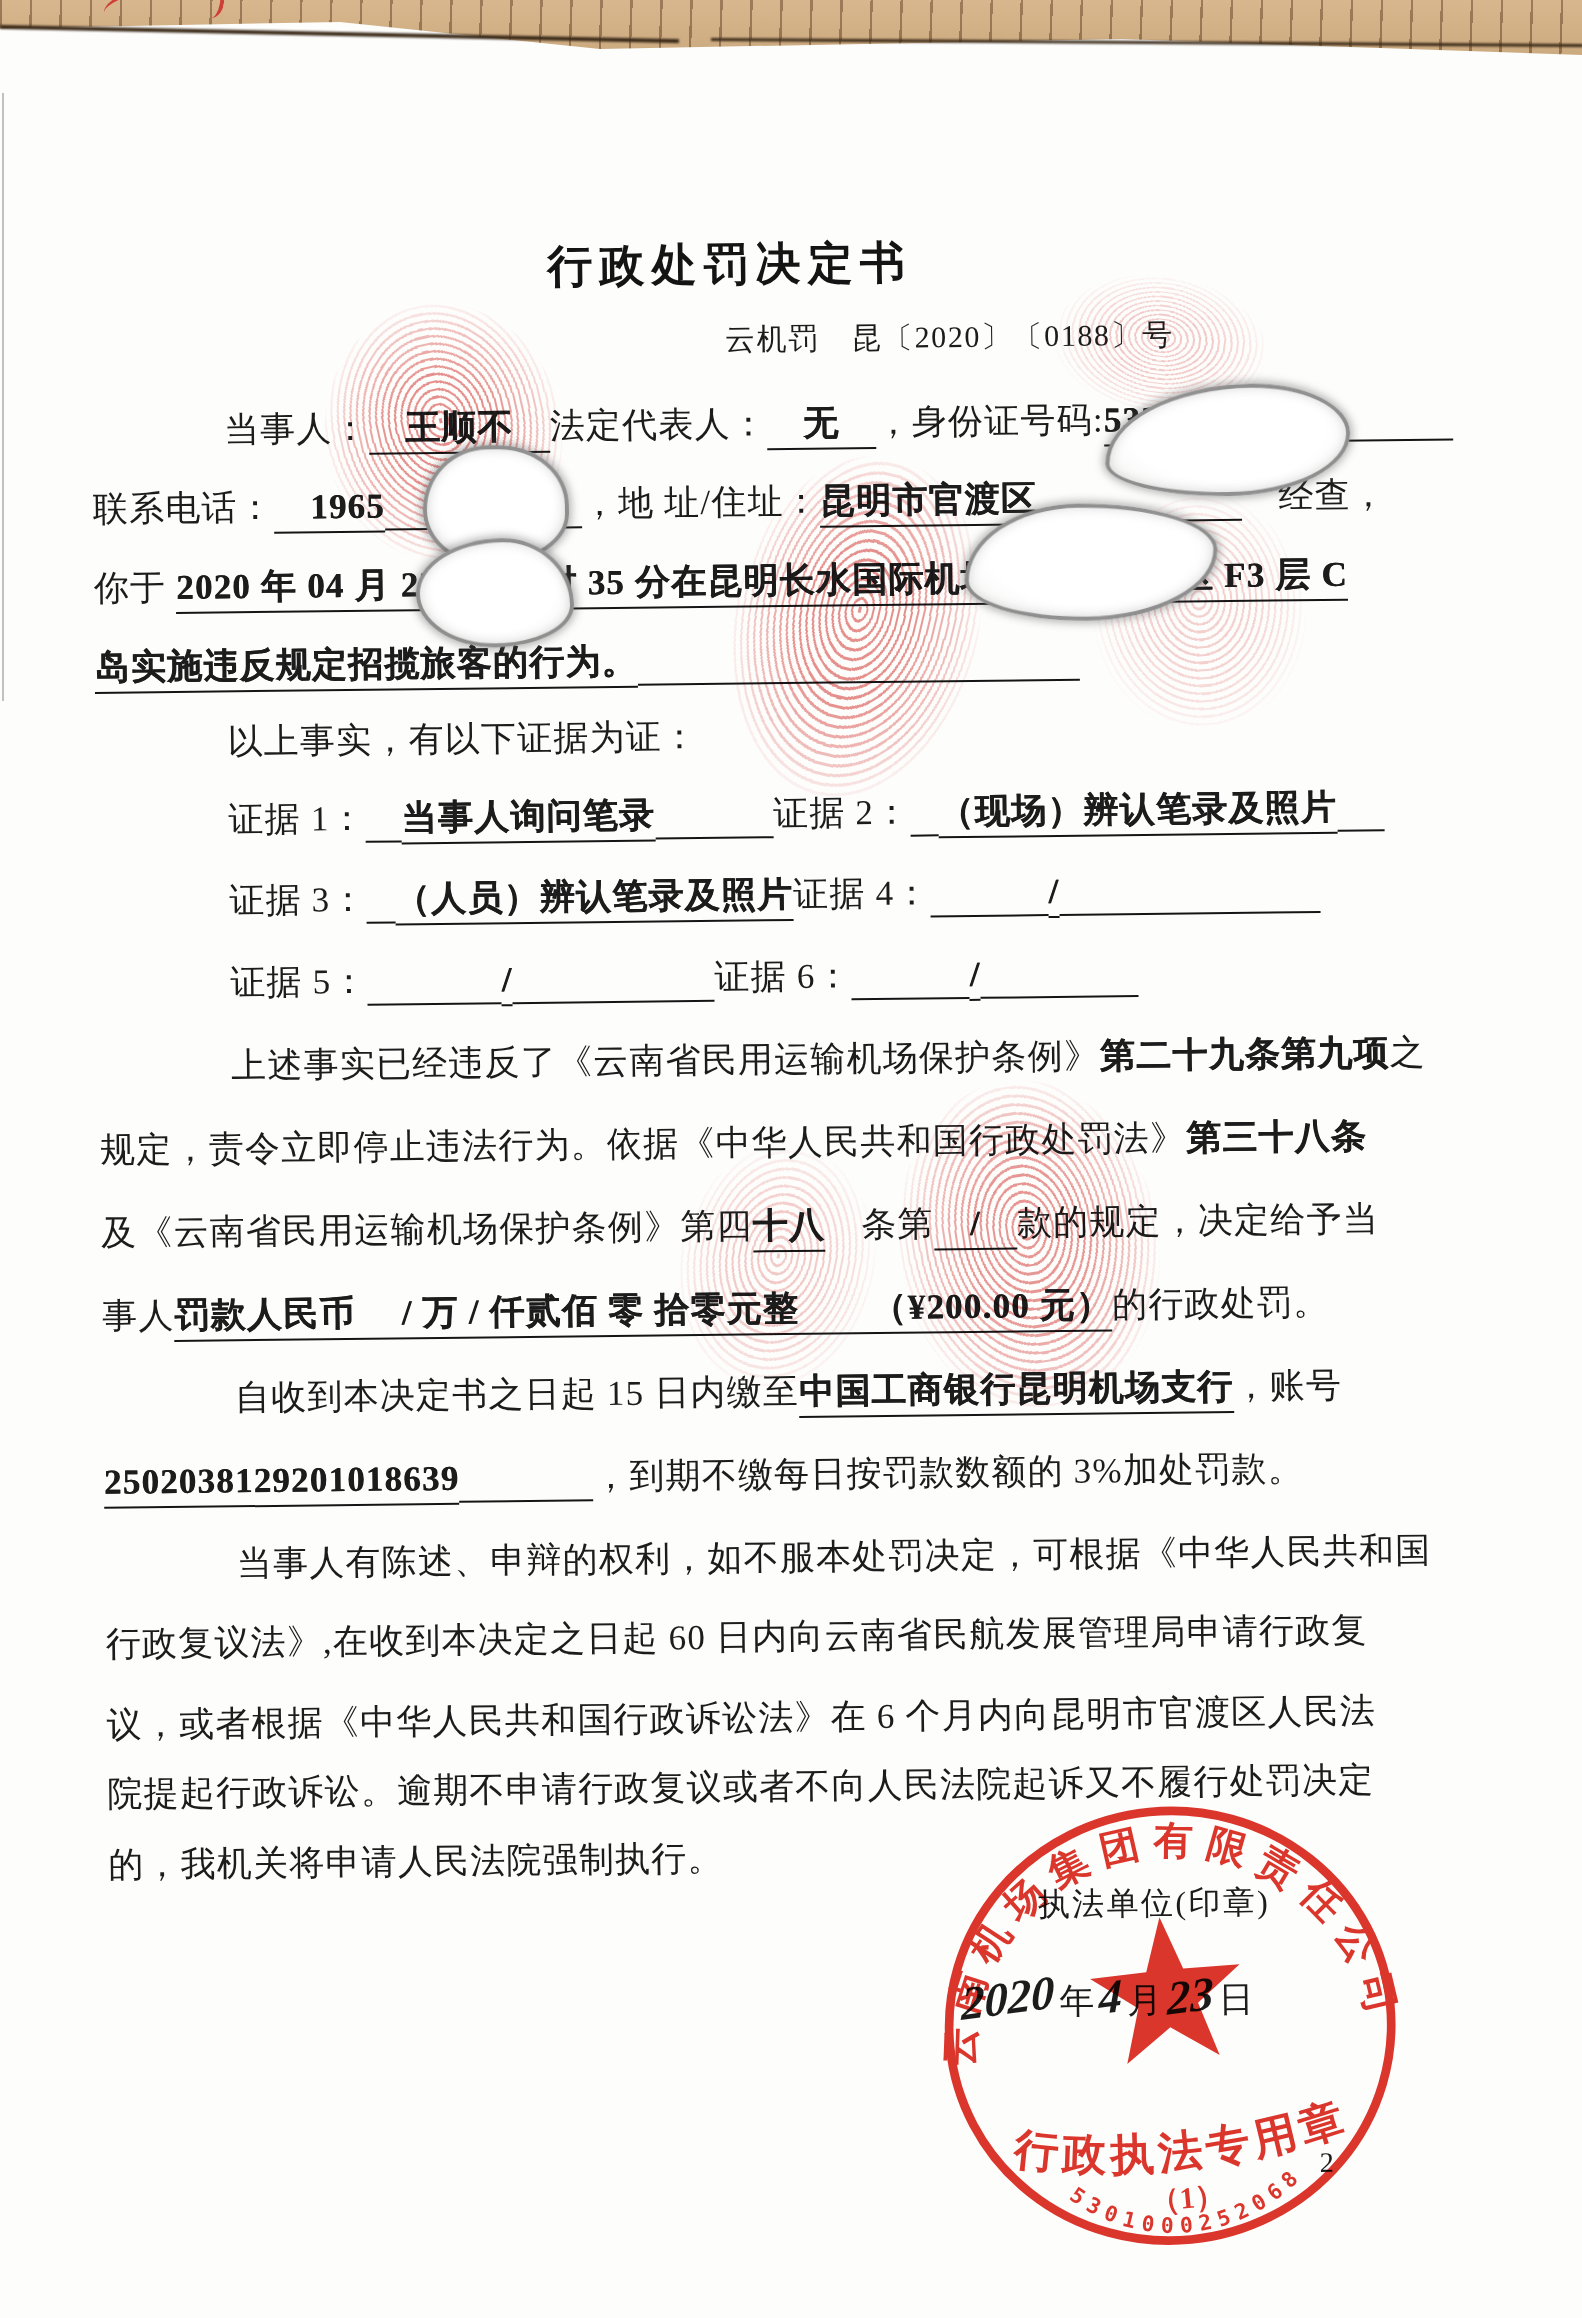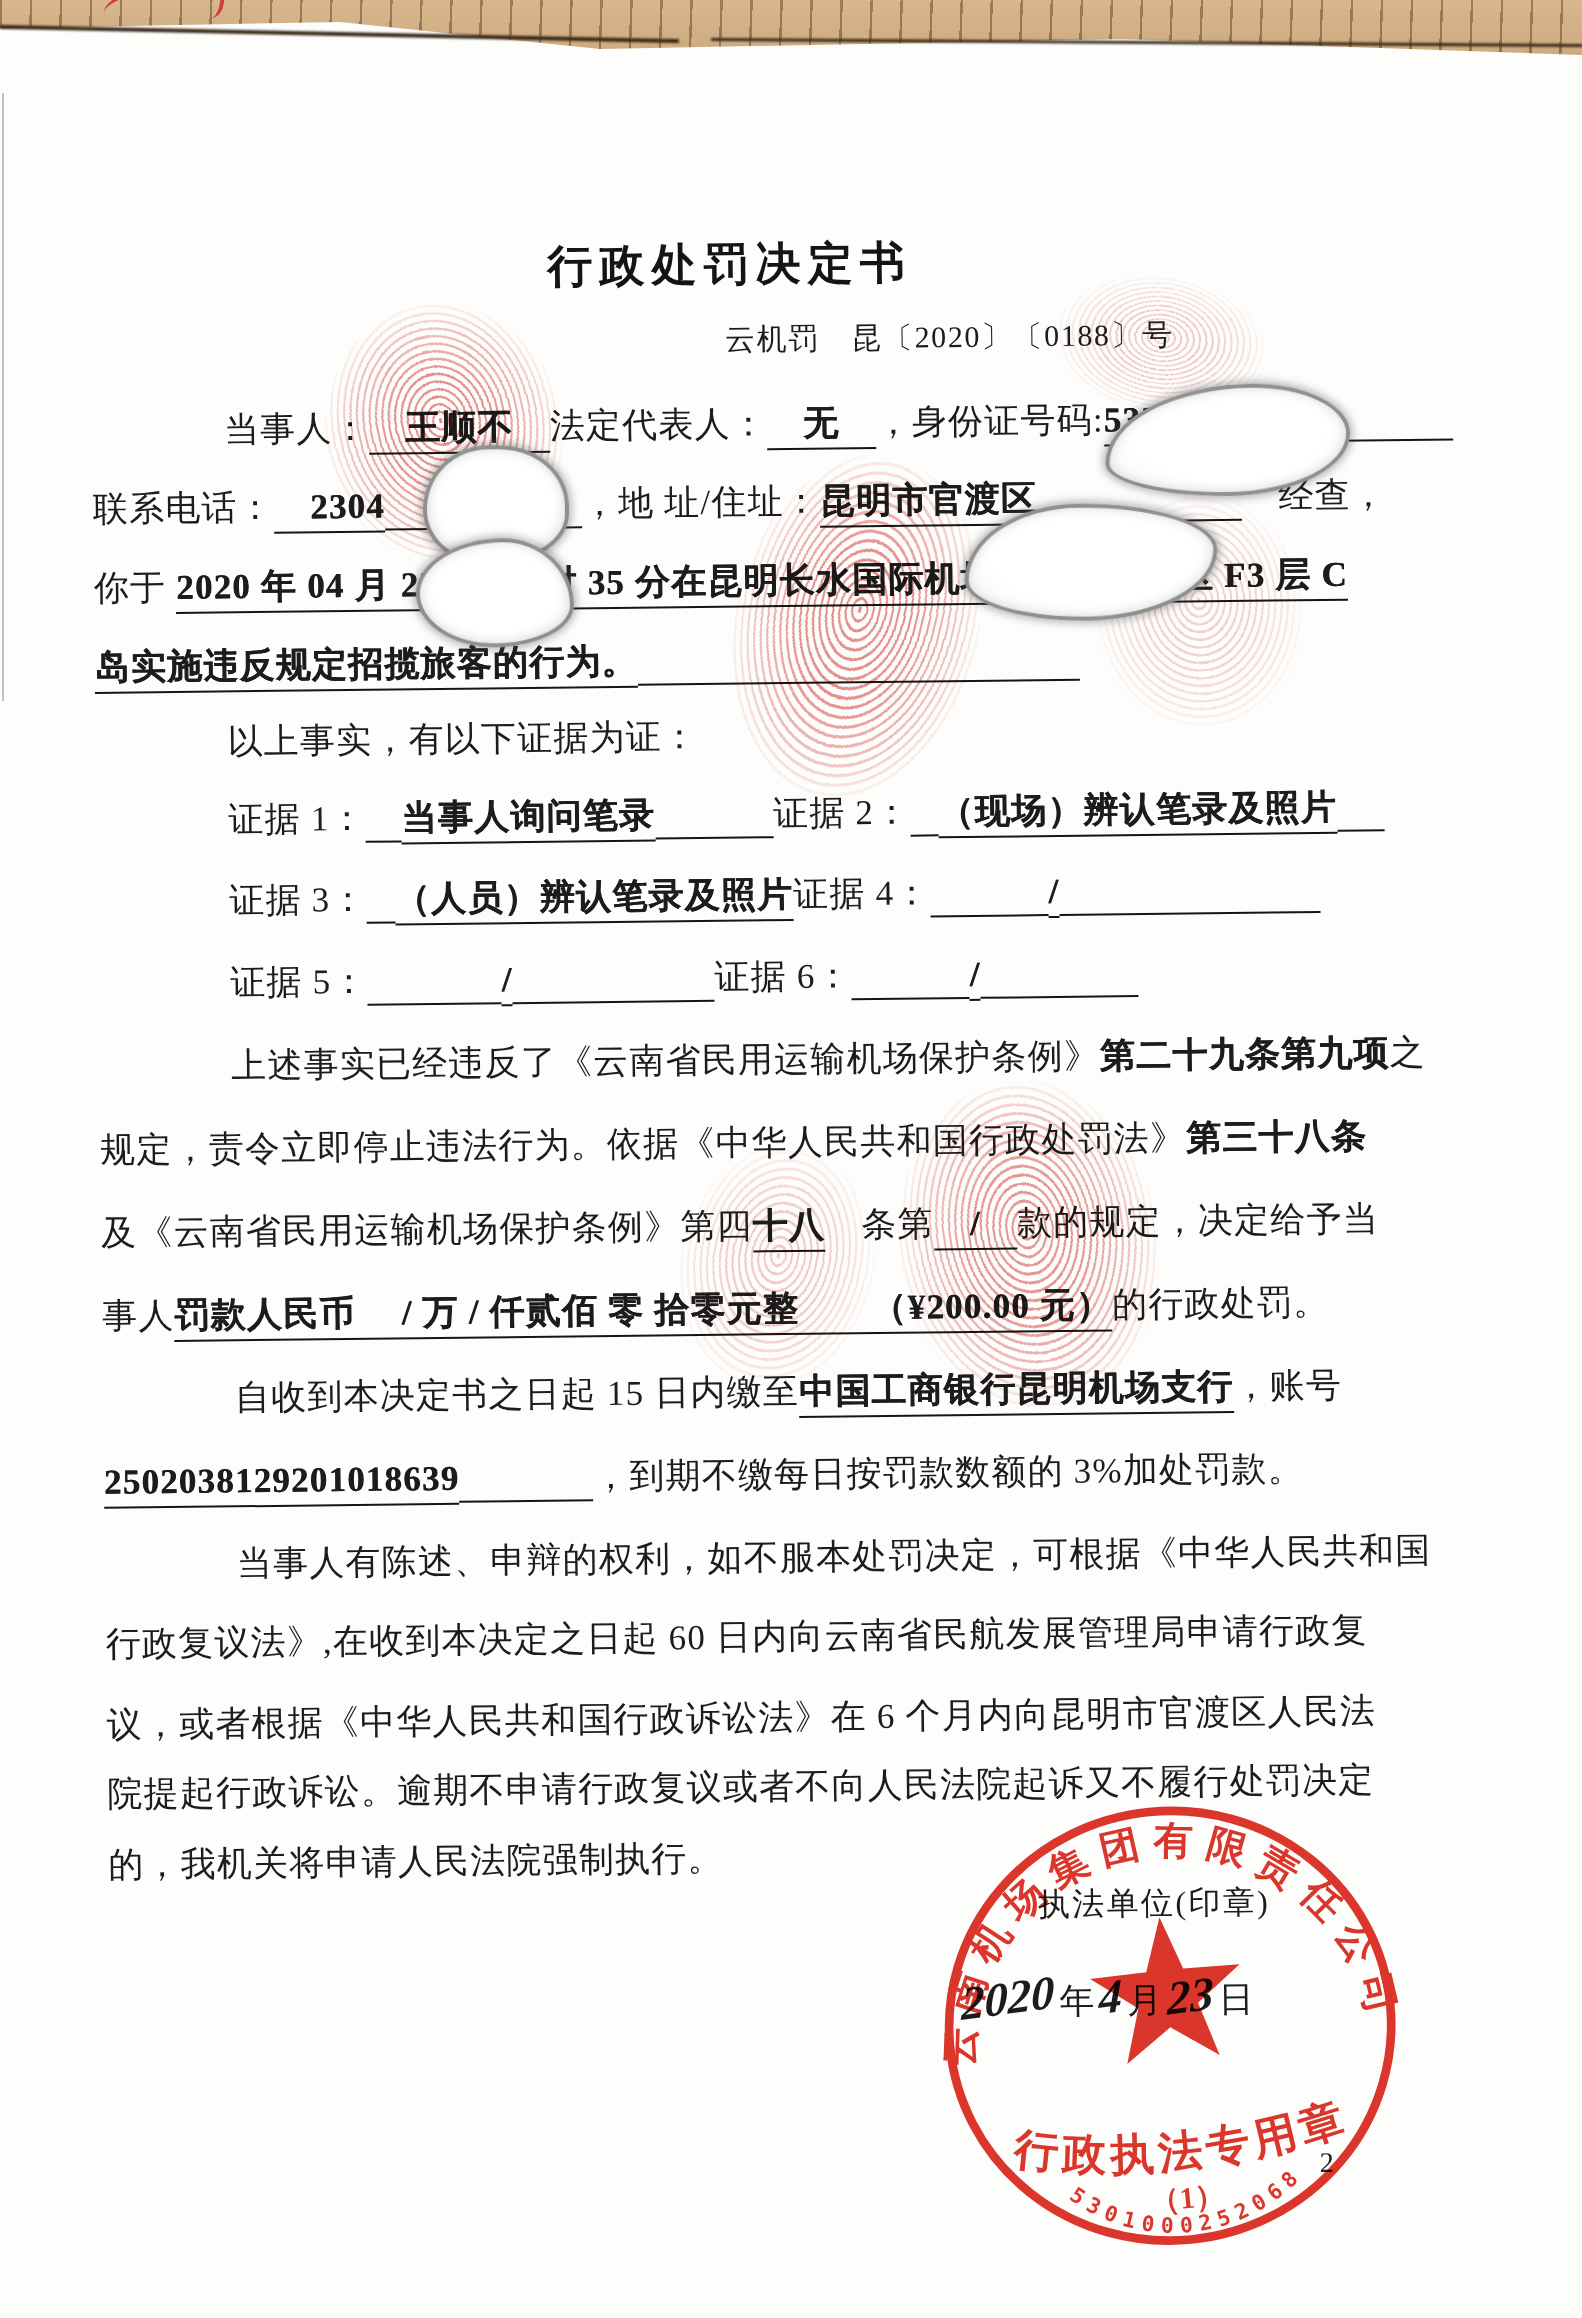--- a/index.html
+++ b/index.html
@@ -57,21 +57,21 @@
 <body>
 
 <div class="canvas">
   <div class="scan">
 
     <div class="title">行政处罚决定书</div>
     <div class="docno">云机罚　昆〔2020〕〔0188〕号</div>
 
     <div id="body-lines">
         <div class="line" style="top: 404px; left: 231px;"><span>当事人：</span><span class="u b">　王顺不　</span><span>法定代表人：</span><span class="u b">　无　</span><span>，身份证号码:</span><span class="u b">532301</span><span class="blank u" style="width: 237px;"></span></div>
-        <div class="line" style="top: 482px; left: 99px;"><span>联系电话：</span><span class="u b">　2304</span><span class="blank u" style="width: 197px;"></span><span>，地 址/住址：</span><span class="u b">昆明市官渡区</span><span class="blank u" style="width: 205px;"></span><span>　经查，</span></div>
+        <div class="line" style="top: 482px; left: 99px;"><span>联系电话：</span><span class="u b">　1965</span><span class="blank u" style="width: 197px;"></span><span>，地 址/住址：</span><span class="u b">昆明市官渡区</span><span class="blank u" style="width: 205px;"></span><span>　经查，</span></div>
         <div class="line" style="top: 561px; left: 99px;"><span>你于 </span><span class="u b">2020 年 04 月 23 日 16 时 35 分在昆明长水国际机场航站楼公共区 F3 层 C</span></div>
         <div class="line" style="top: 640px; left: 99px;"><span class="u b">岛实施违反规定招揽旅客的行为。</span><span class="blank u" style="width: 442px;"></span></div>
         <div class="line" style="top: 716px; left: 231px;"><span>以上事实，有以下证据为证：</span></div>
         <div class="line" style="top: 794px; left: 231px;"><span>证据 1：</span><span class="blank u" style="width: 36px;"></span><span class="u b">当事人询问笔录</span><span class="blank u" style="width: 118px;"></span><span>证据 2：</span><span class="blank u" style="width: 28.4px;"></span><span class="u b">（现场）辨认笔录及照片</span><span class="blank u" style="width: 47px;"></span></div>
         <div class="line" style="top: 875px; left: 231px;"><span>证据 3：</span><span class="blank u" style="width: 28.4px;"></span><span class="u b">（人员）辨认笔录及照片</span><span>证据 4：</span><span class="blank u" style="width: 118px;"></span><span class="u b">/</span><span class="blank u" style="width: 261px;"></span></div>
         <div class="line" style="top: 957px; left: 231px;"><span>证据 5：</span><span class="blank u" style="width: 134px;"></span><span class="u b">/</span><span class="blank u" style="width: 202px;"></span><span>证据 6：</span><span class="blank u" style="width: 118px;"></span><span class="u b">/</span><span class="blank u" style="width: 158px;"></span></div>
         <div class="line" style="top: 1040px; left: 231px;"><span>上述事实已经违反了《云南省民用运输机场保护条例》</span><span class="b">第二十九条第九项</span><span>之</span></div>
         <div class="line" style="top: 1123px; left: 99px;"><span>规定，责令立即停止违法行为。依据《中华人民共和国行政处罚法》</span><span class="b">第三十八条</span></div>
         <div class="line" style="top: 1206px; left: 99px;"><span>及《云南省民用运输机场保护条例》第四</span><span class="u b">十八</span><span>　条第</span><span class="u b">　/　</span><span>款的规定，决定给予当</span></div>
         <div class="line" style="top: 1289px; left: 99px;"><span>事人</span><span class="u b">罚款人民币　 / 万 / 仟贰佰 零 拾零元整　　（¥200.00 元）</span><span>的行政处罚。</span></div>

